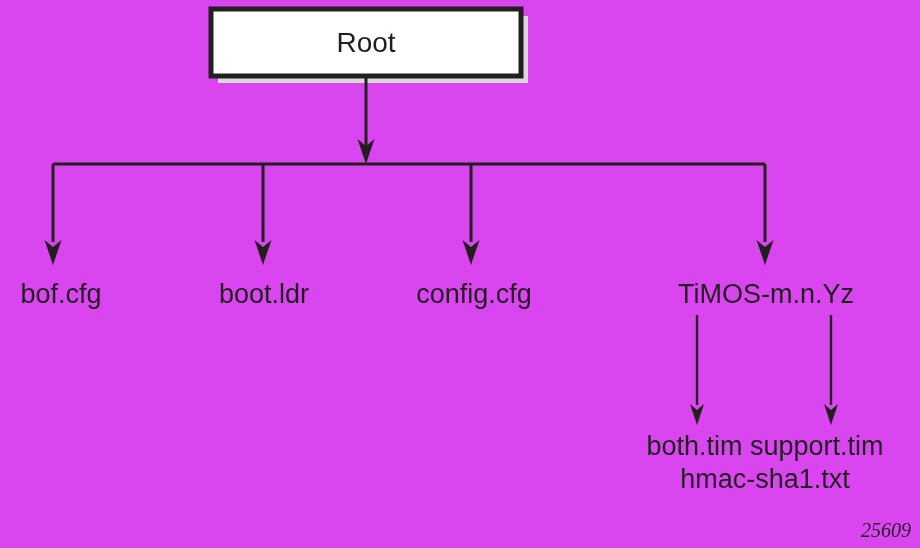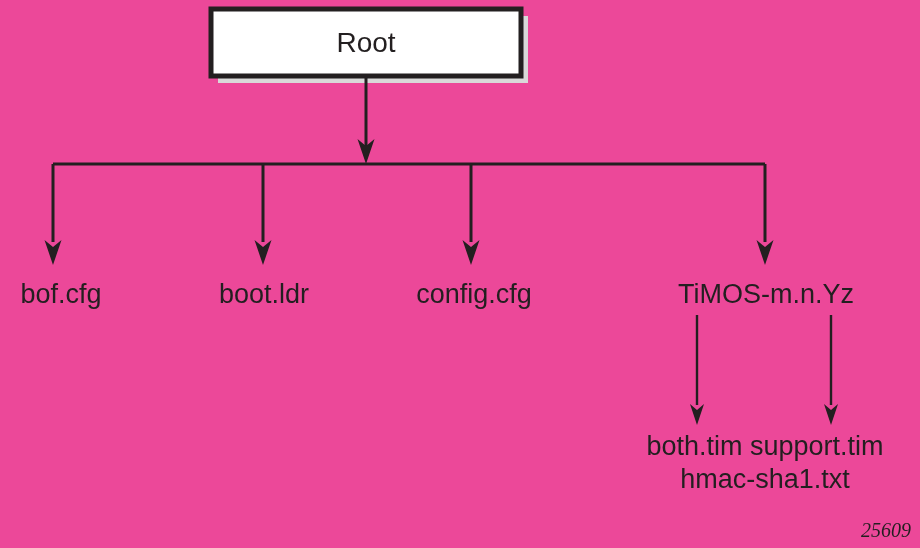--- a/index.html
+++ b/index.html
@@ -10,21 +10,21 @@
   body {
     width: 920px;
     height: 548px;
     font-family: "Liberation Sans", sans-serif;
     overflow: hidden;
   }
   #diagram-root {
     position: relative;
     width: 920px;
     height: 548px;
-    background: #ec4899;
+    background: #d946ef;
   }
   svg.canvas {
     position: absolute;
     top: 0;
     left: 0;
     width: 920px;
     height: 548px;
     display: block;
   }
   .node-label {

